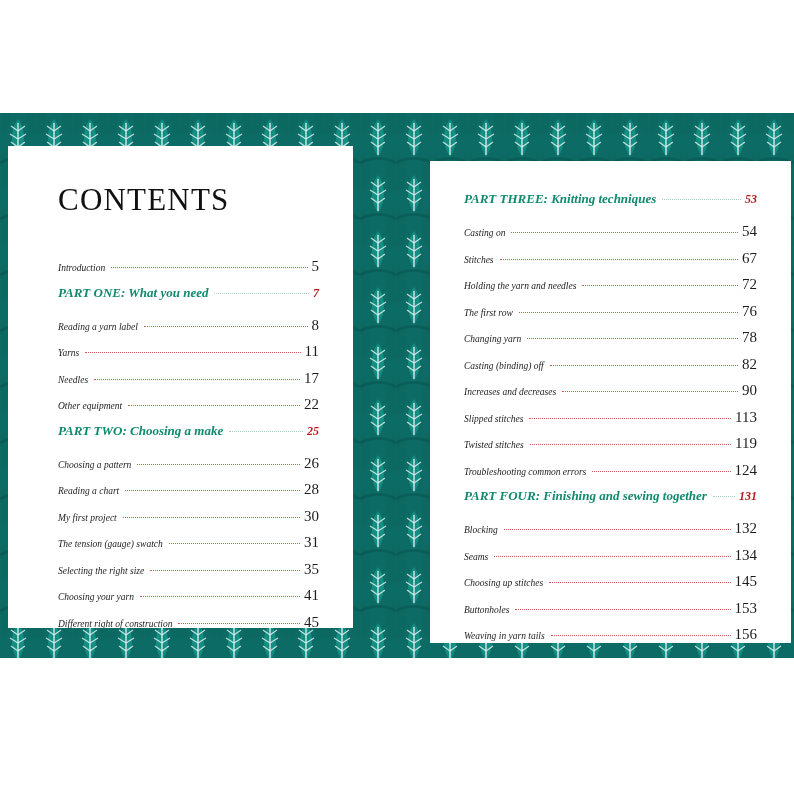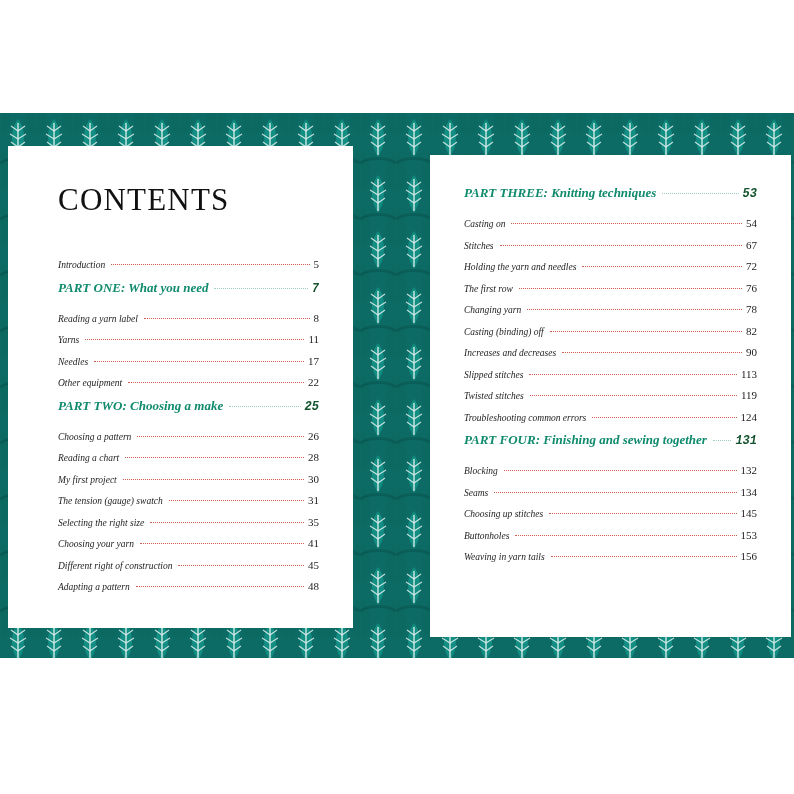--- a/index.html
+++ b/index.html
@@ -59,21 +59,21 @@
     position: absolute;
     left: 8px;
     top: 33px;
     width: 345px;
     height: 482px;
     padding: 30px 34px 20px 50px;
   }
   #page-right {
     position: absolute;
     left: 430px;
-    top: 42px;
+    top: 48px;
     width: 361px;
     height: 482px;
     padding: 30px 34px 20px 34px;
   }
 
   .contents-title {
     font-family: "Liberation Serif", serif;
     font-size: 31px;
     letter-spacing: 1.2px;
     color: #111111;
@@ -109,42 +109,41 @@
 
   
   .entry {
     font-size: 9.5px;
     font-style: italic;
     color: #1c1c1c;
     margin-bottom: 9.5px;
   }
   .entry .page-num {
     font-style: normal;
-    font-size: 11px;
+    font-size: 15px;
     color: #1c1c1c;
   }
 
   
   .part {
     font-size: 13px;
     font-style: italic;
     font-weight: bold;
     color: #0f8a6d;
     margin-top: 8px;
     margin-bottom: 16px;
   }
   .part .dots {
     border-bottom: 1px dotted #9fcfc0;
   }
   .part .page-num {
     font-weight: bold;
     font-style: italic;
-    color: #14532d;
+    color: #b91c1c;
     font-size: 12px;
-    font-family: Liberation Mono, monospace;
   }
 
   .spacer-top { margin-top: 0; }
 </style>
 </head>
 <body>
 
 <div id="book">
   <div class="pattern"></div>
   <svg class="leaf-layer" width="794" height="545" viewBox="0 0 794 545" preserveAspectRatio="none" xmlns="http://www.w3.org/2000/svg">

